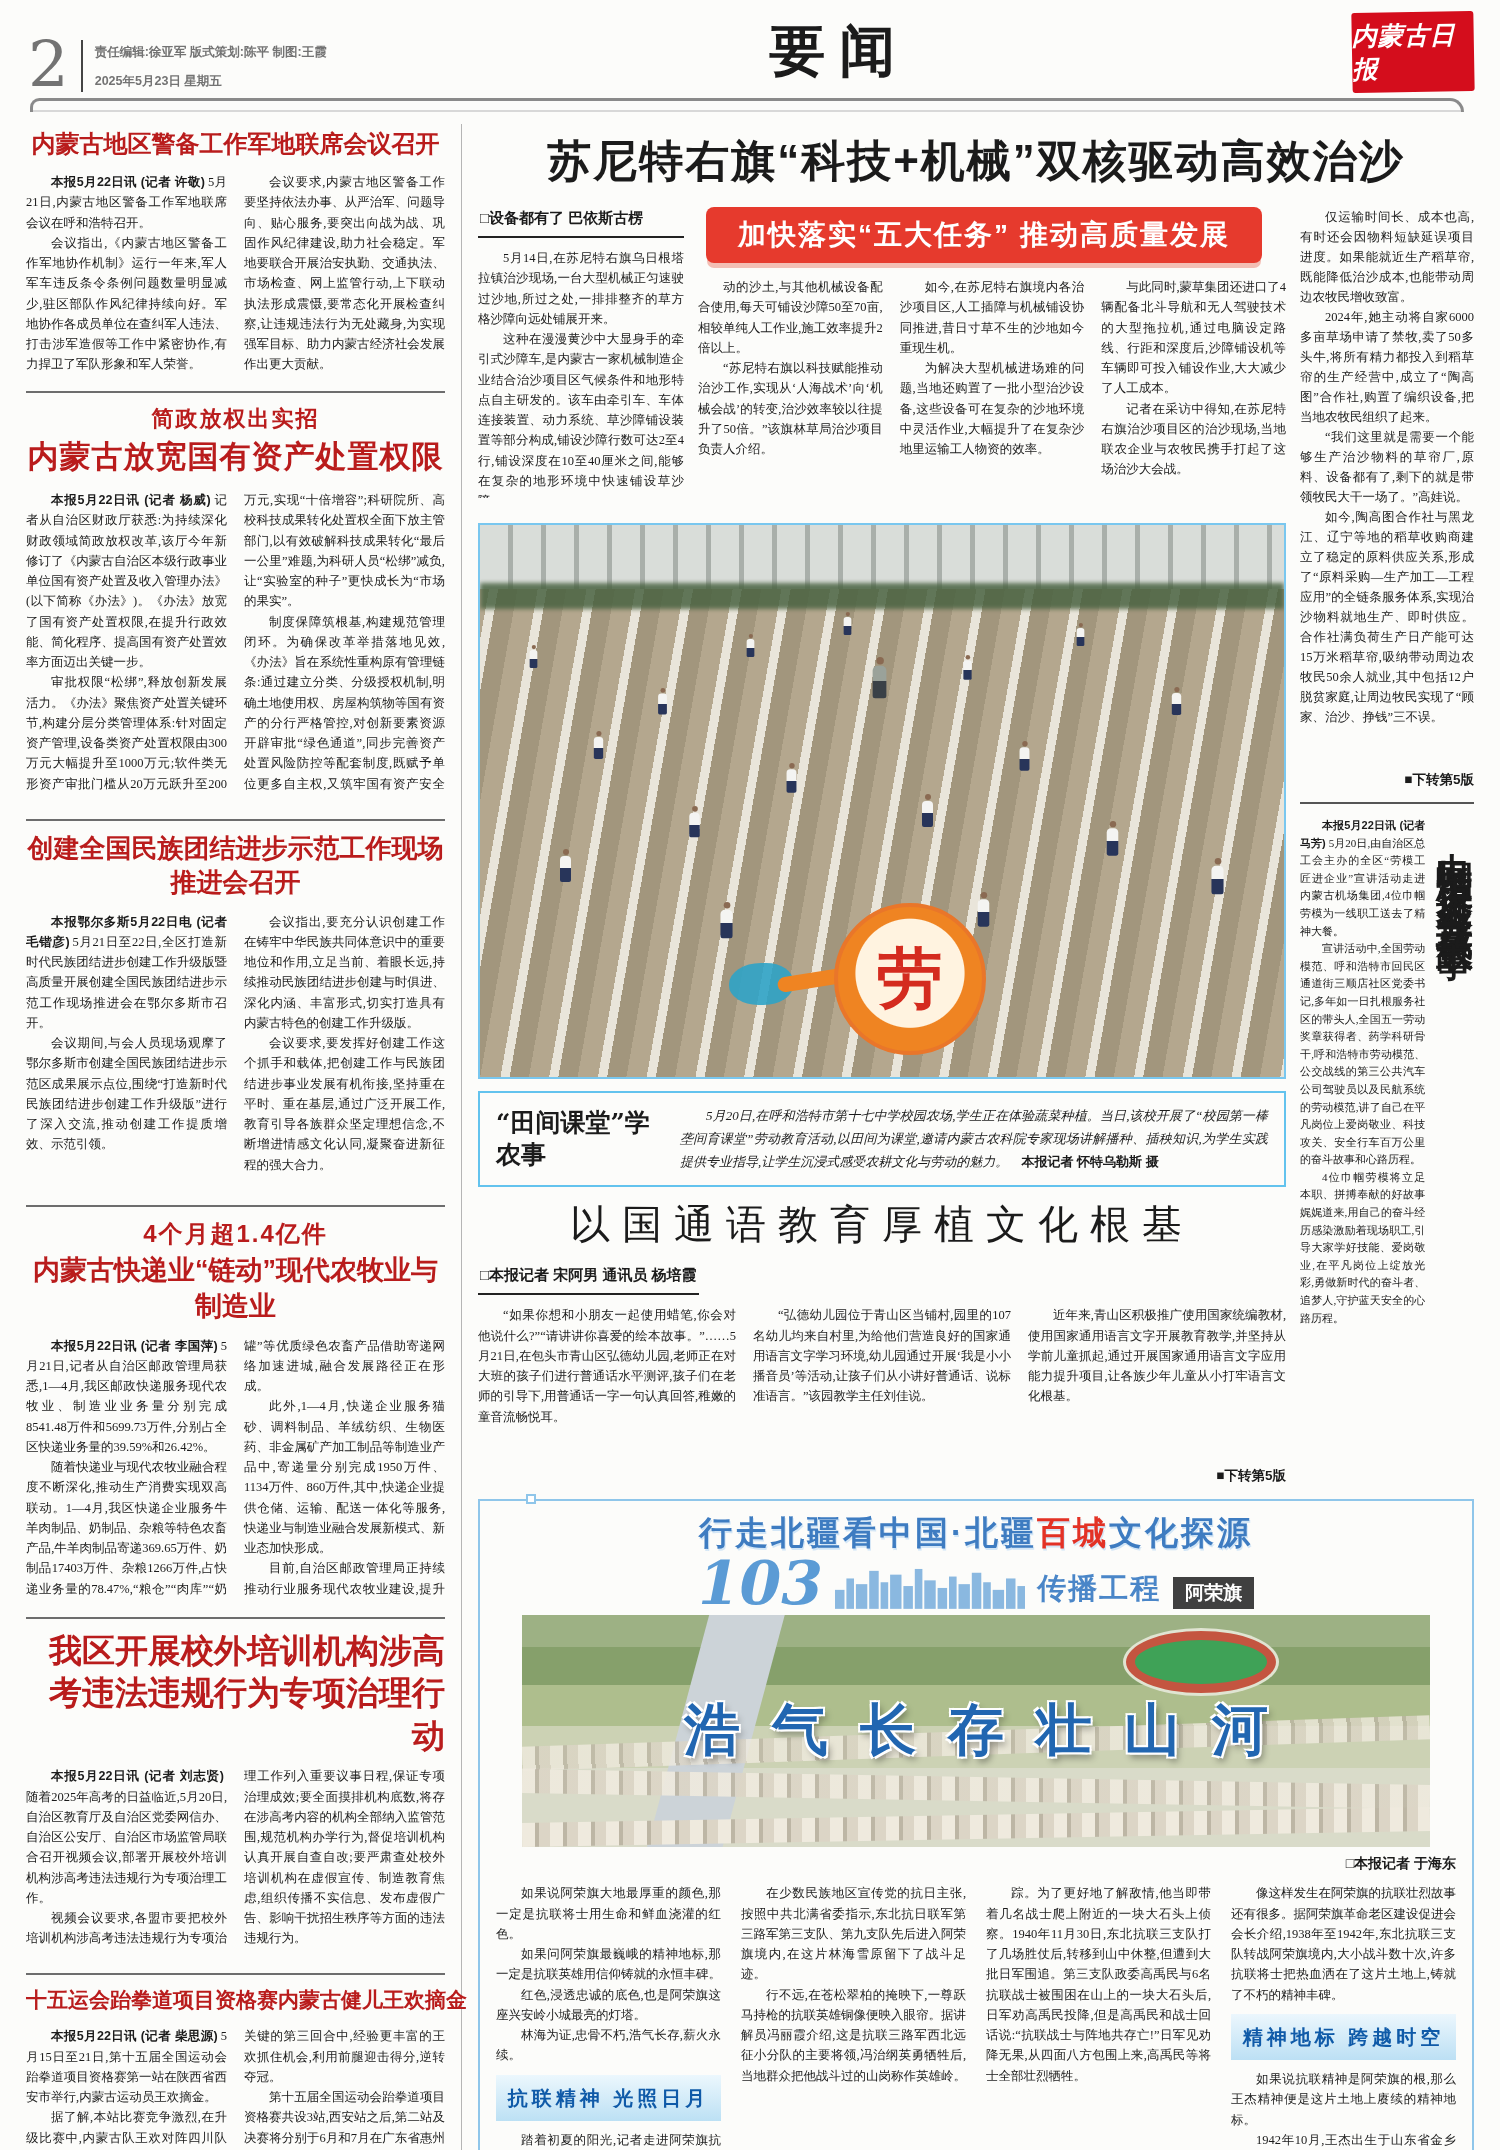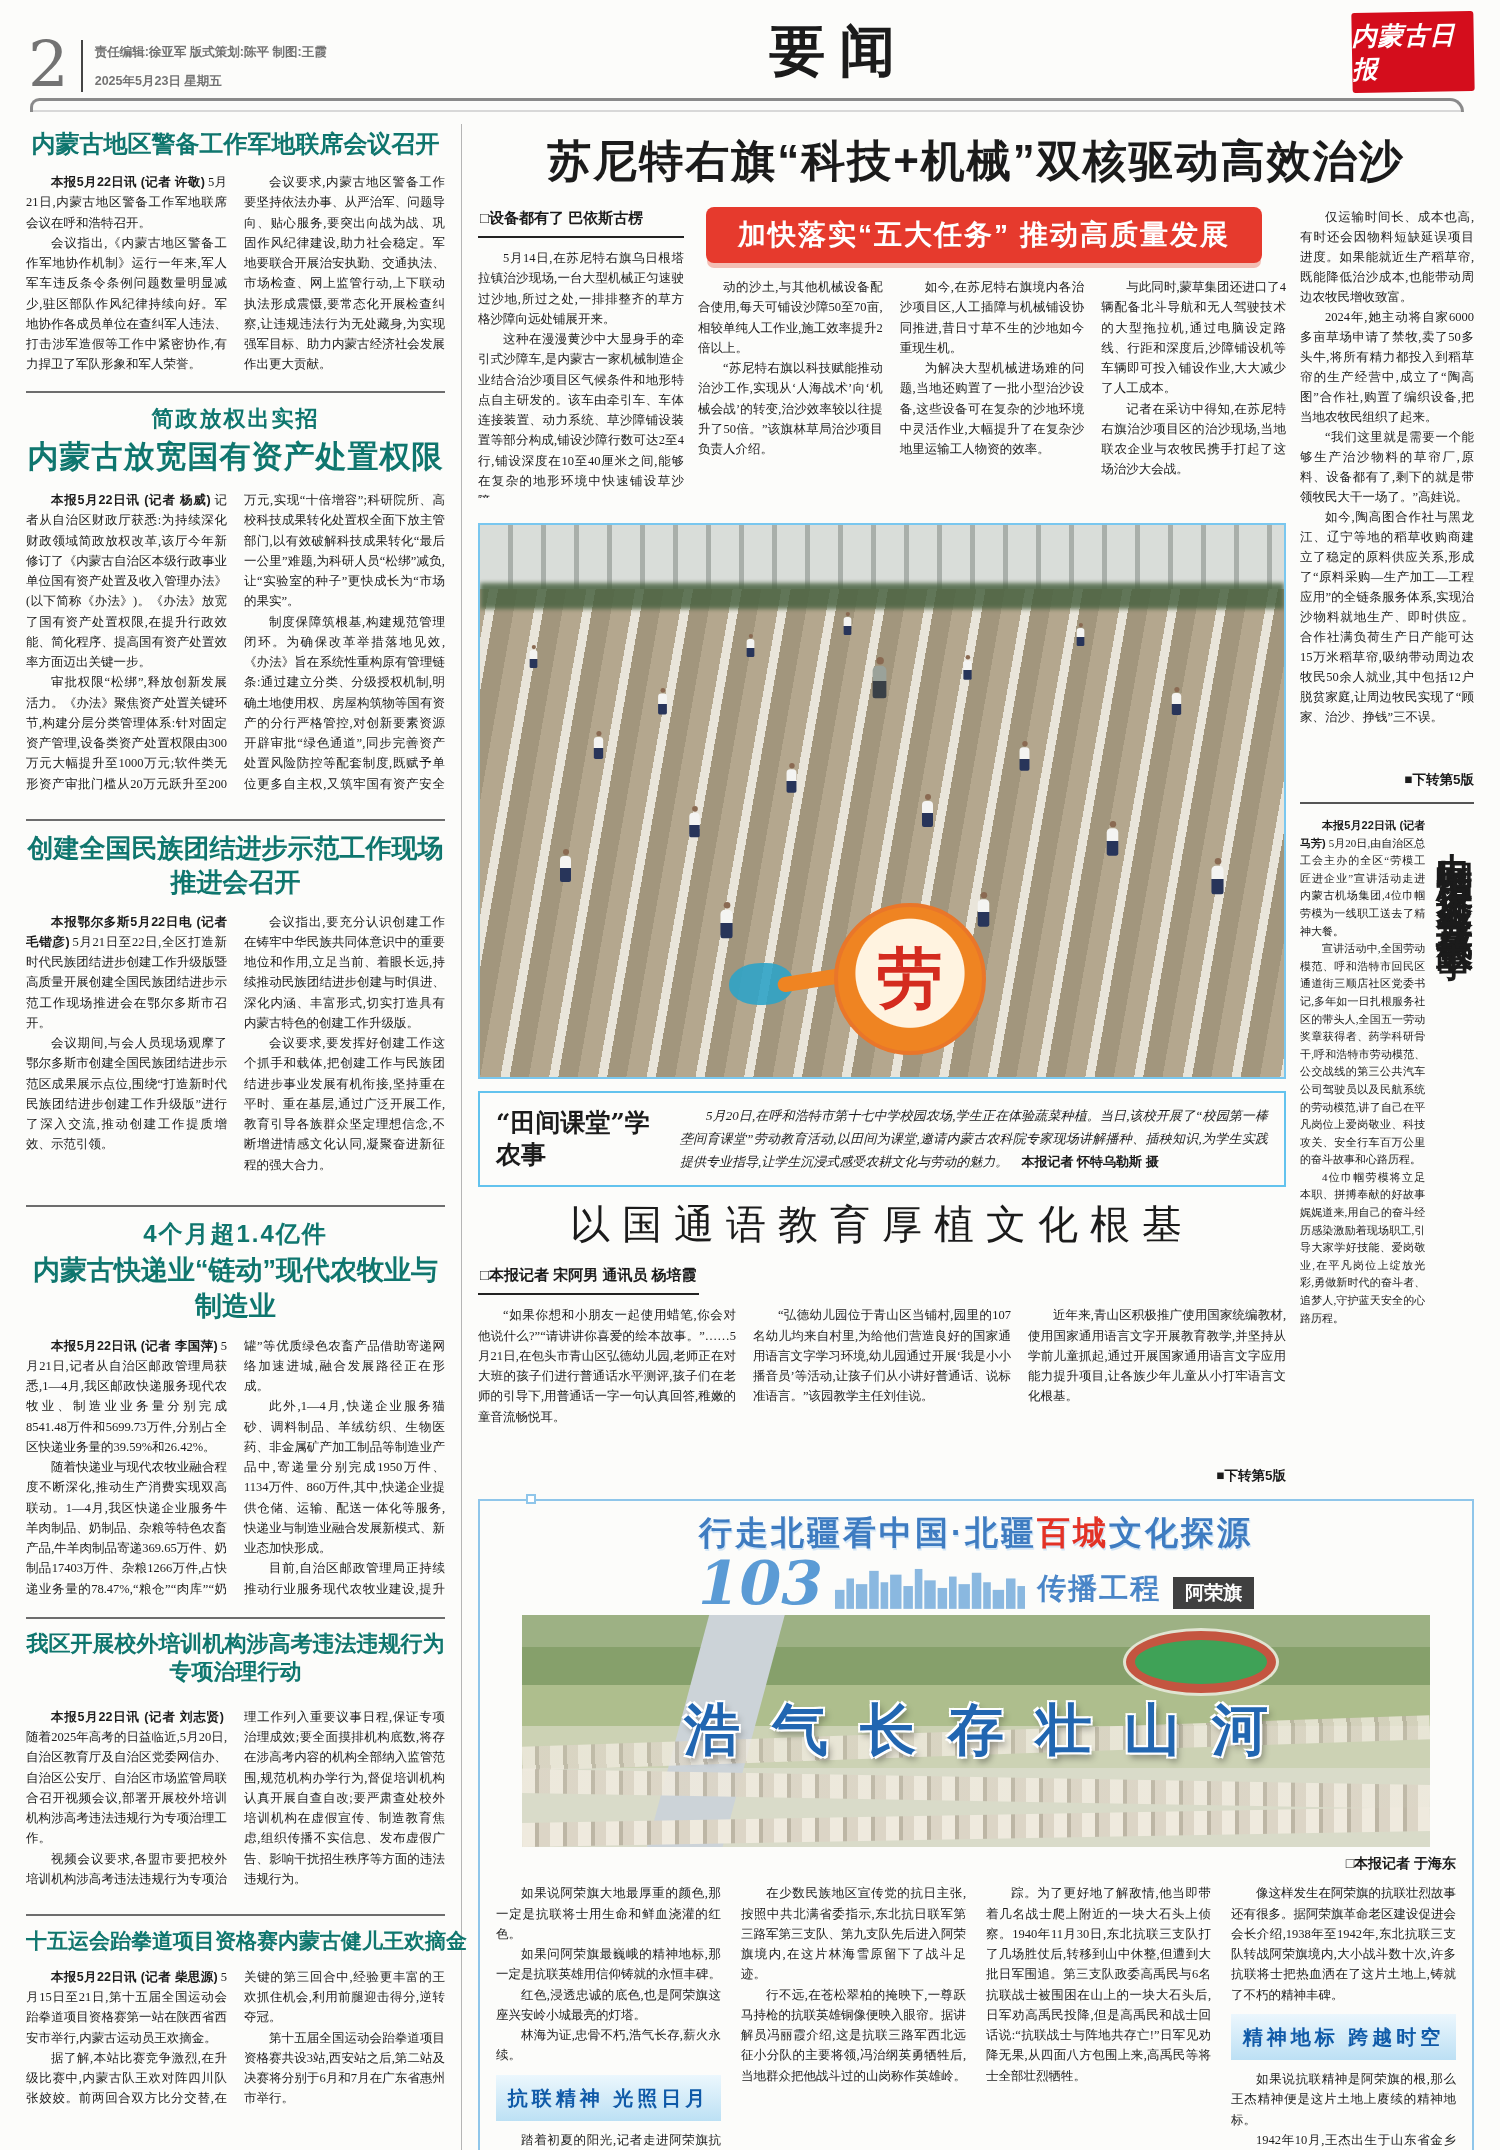--- a/index.html
+++ b/index.html
@@ -26,27 +26,27 @@
   .main { display:flex; gap:16px; }
   .colL { width:436px; flex:none; border-right:1px solid #b5b5b5; padding-right:16px; }
   .colR { flex:1; min-width:0; }
   .rule { border-top:2px solid #6d6d6d; margin:11px 0; }
   
   .bodycols { column-gap:17px; text-align:justify; font-size:12.5px; line-height:1.62; overflow:hidden; }
   .c2 { column-count:2; }
   .c3 { column-count:3; }
   .para { margin:0; text-indent:2em; }
   .dl { font-weight:bold; margin-right:3px; font-family:"Liberation Sans",sans-serif; }
-  .art-title { font-family:"Liberation Sans",sans-serif; font-weight:900; text-align:center; color:#0f766e; }
+  .art-title { font-family:"Liberation Sans",sans-serif; font-weight:900; text-align:center; color:#b91c1c; }
   .t1 { font-size:24px; margin:4px 0 12px; }
   .kicker { font-size:22px; font-weight:bold; text-align:center; margin:2px 0 2px; letter-spacing:2px; }
   .t2 { font-size:31px; margin:0 0 12px; letter-spacing:1px; }
   .t3 { font-size:26px; line-height:1.3; margin:2px 0 12px; }
   .t4 { font-size:27px; margin:0 0 12px; }
-  .t5 { font-size:22px; line-height:1.3; margin:2px 0 20px; }
+  .t5 { font-size:33px; line-height:1.3; margin:2px 0 8px;text-align:right; }
   .t6 { font-size:21px; white-space:nowrap; margin:4px 0 12px; }
   .turn { font-family:"Liberation Sans",sans-serif; font-weight:bold; font-size:13.5px; text-align:right; margin-top:4px; }
   
   .m1-title { font-size:44px; text-align:center; font-weight:900; font-family:"Liberation Sans",sans-serif;
               letter-spacing:2px; margin:8px 0 16px; }
   .m1-wrap { display:flex; gap:14px; }
   .m1-center { flex:1; min-width:0; }
   .m1-row { display:flex; gap:14px; }
   .m1-col1 { width:206px; flex:none; }
   .byline-box { font-family:"Liberation Sans",sans-serif; font-weight:bold; font-size:15px;

